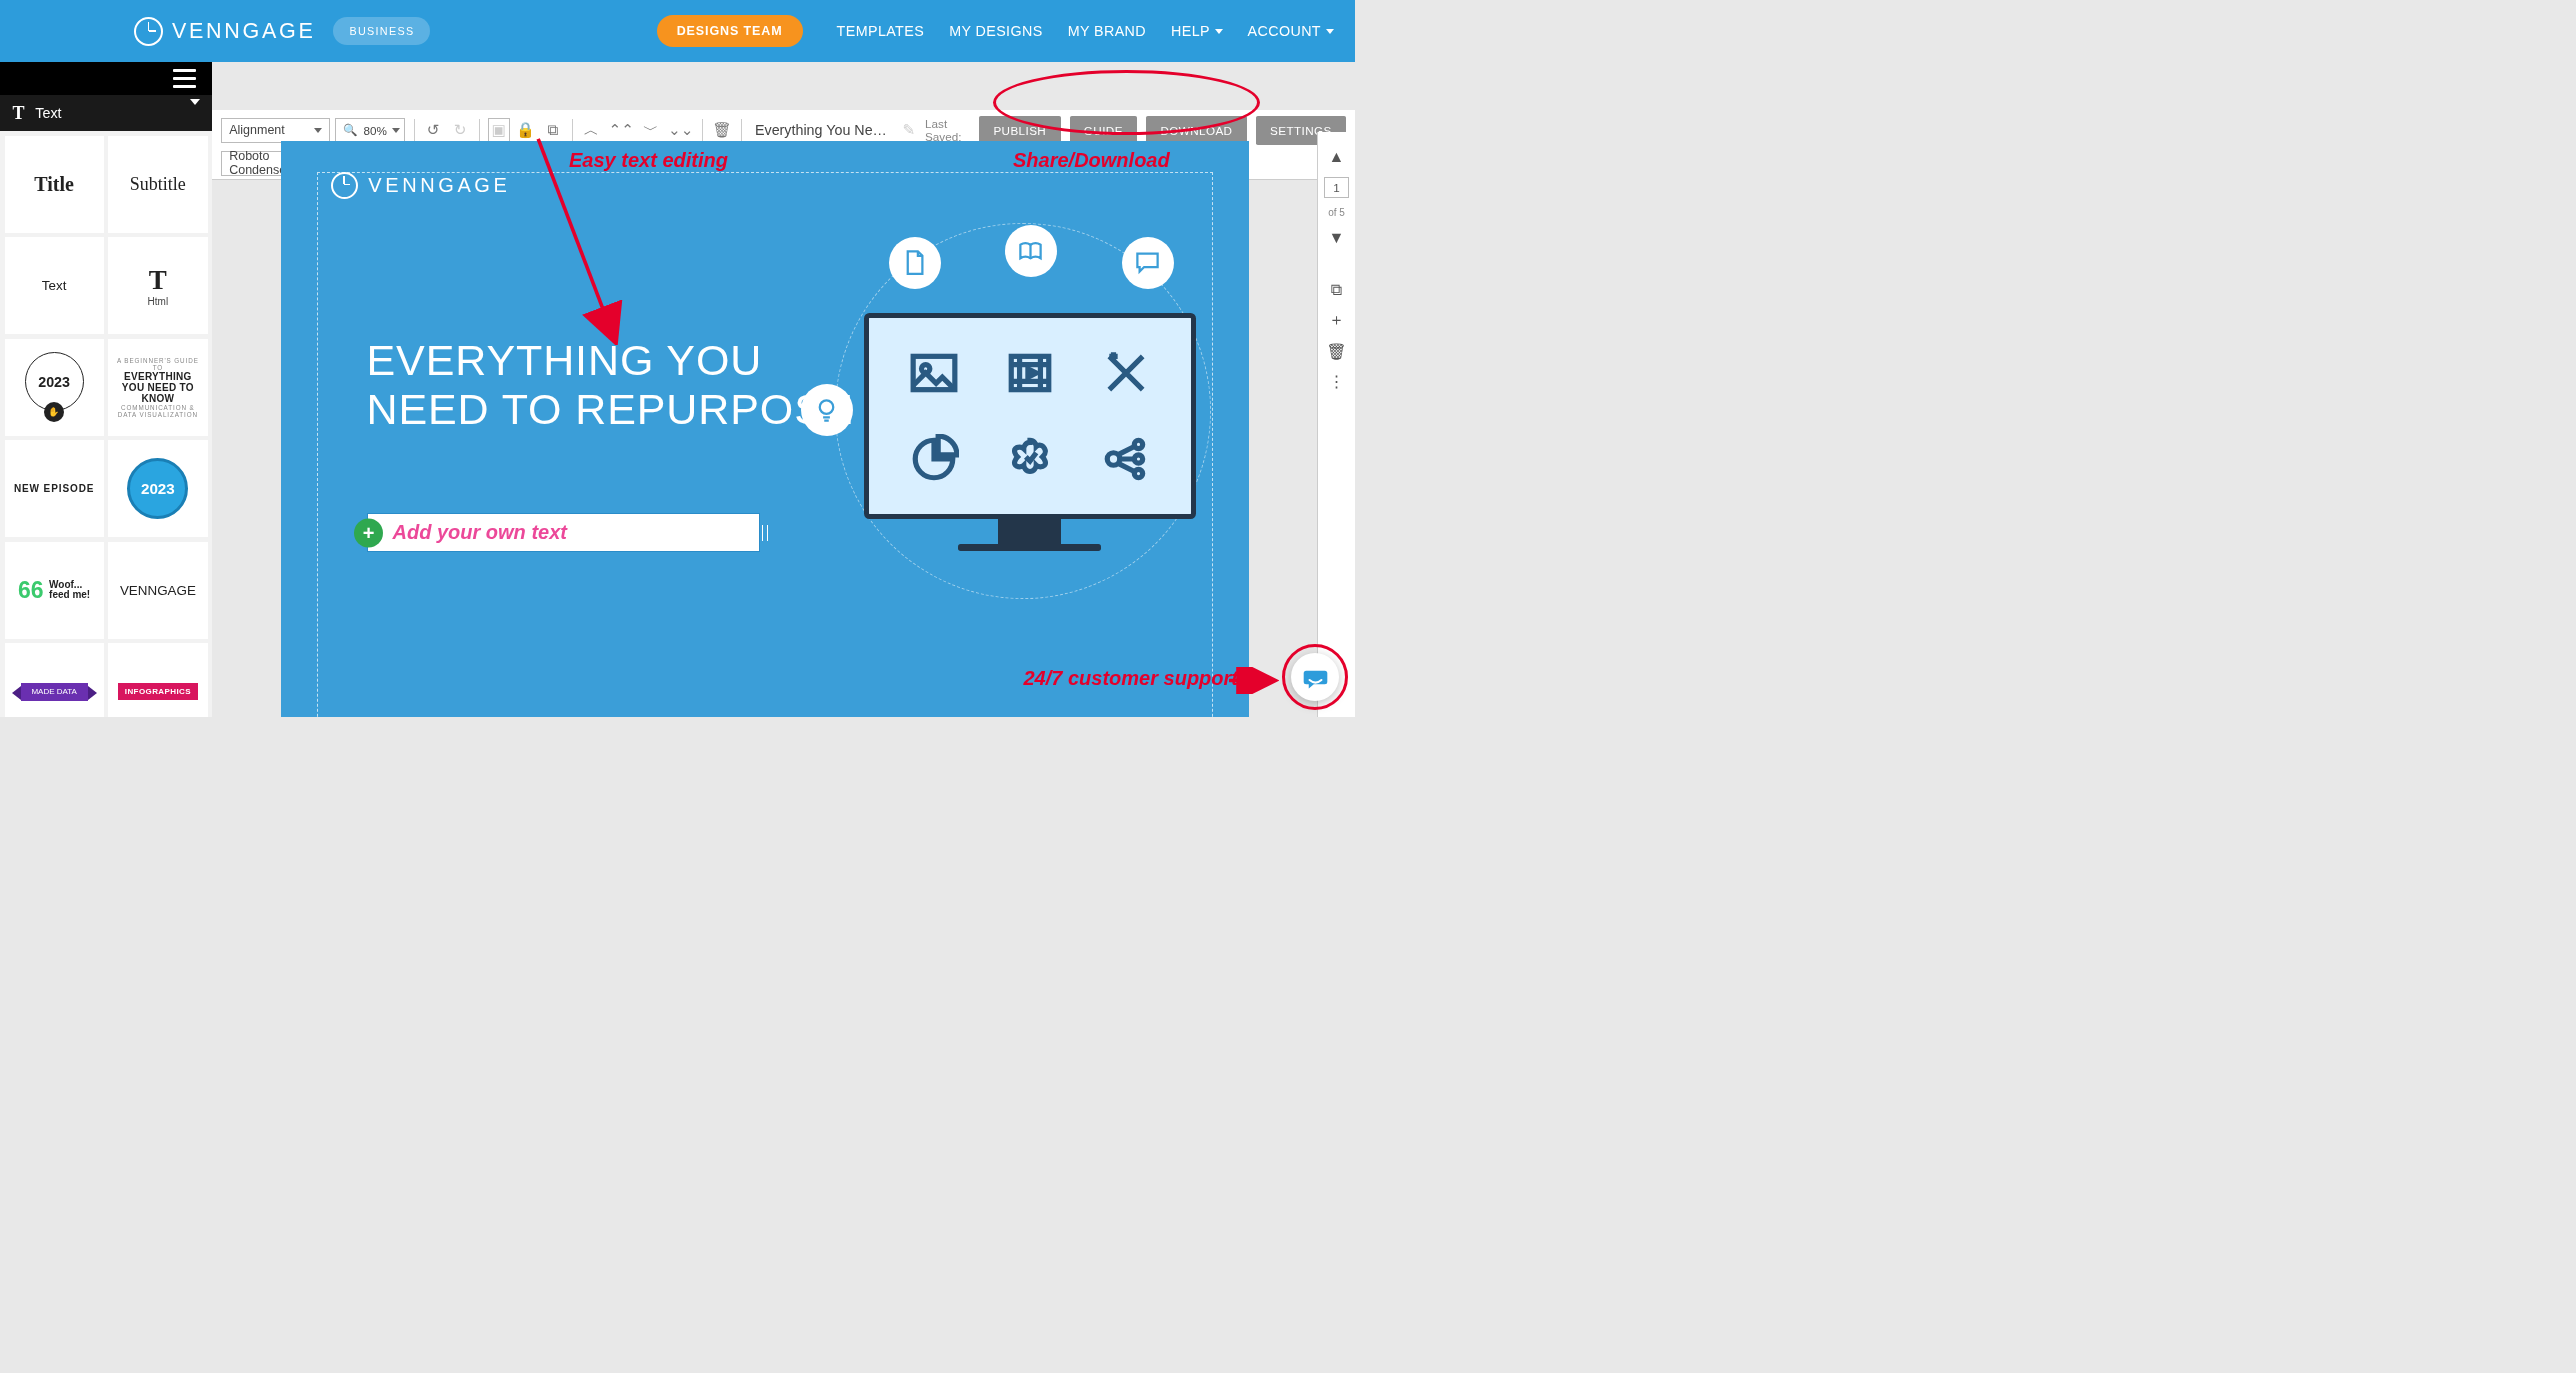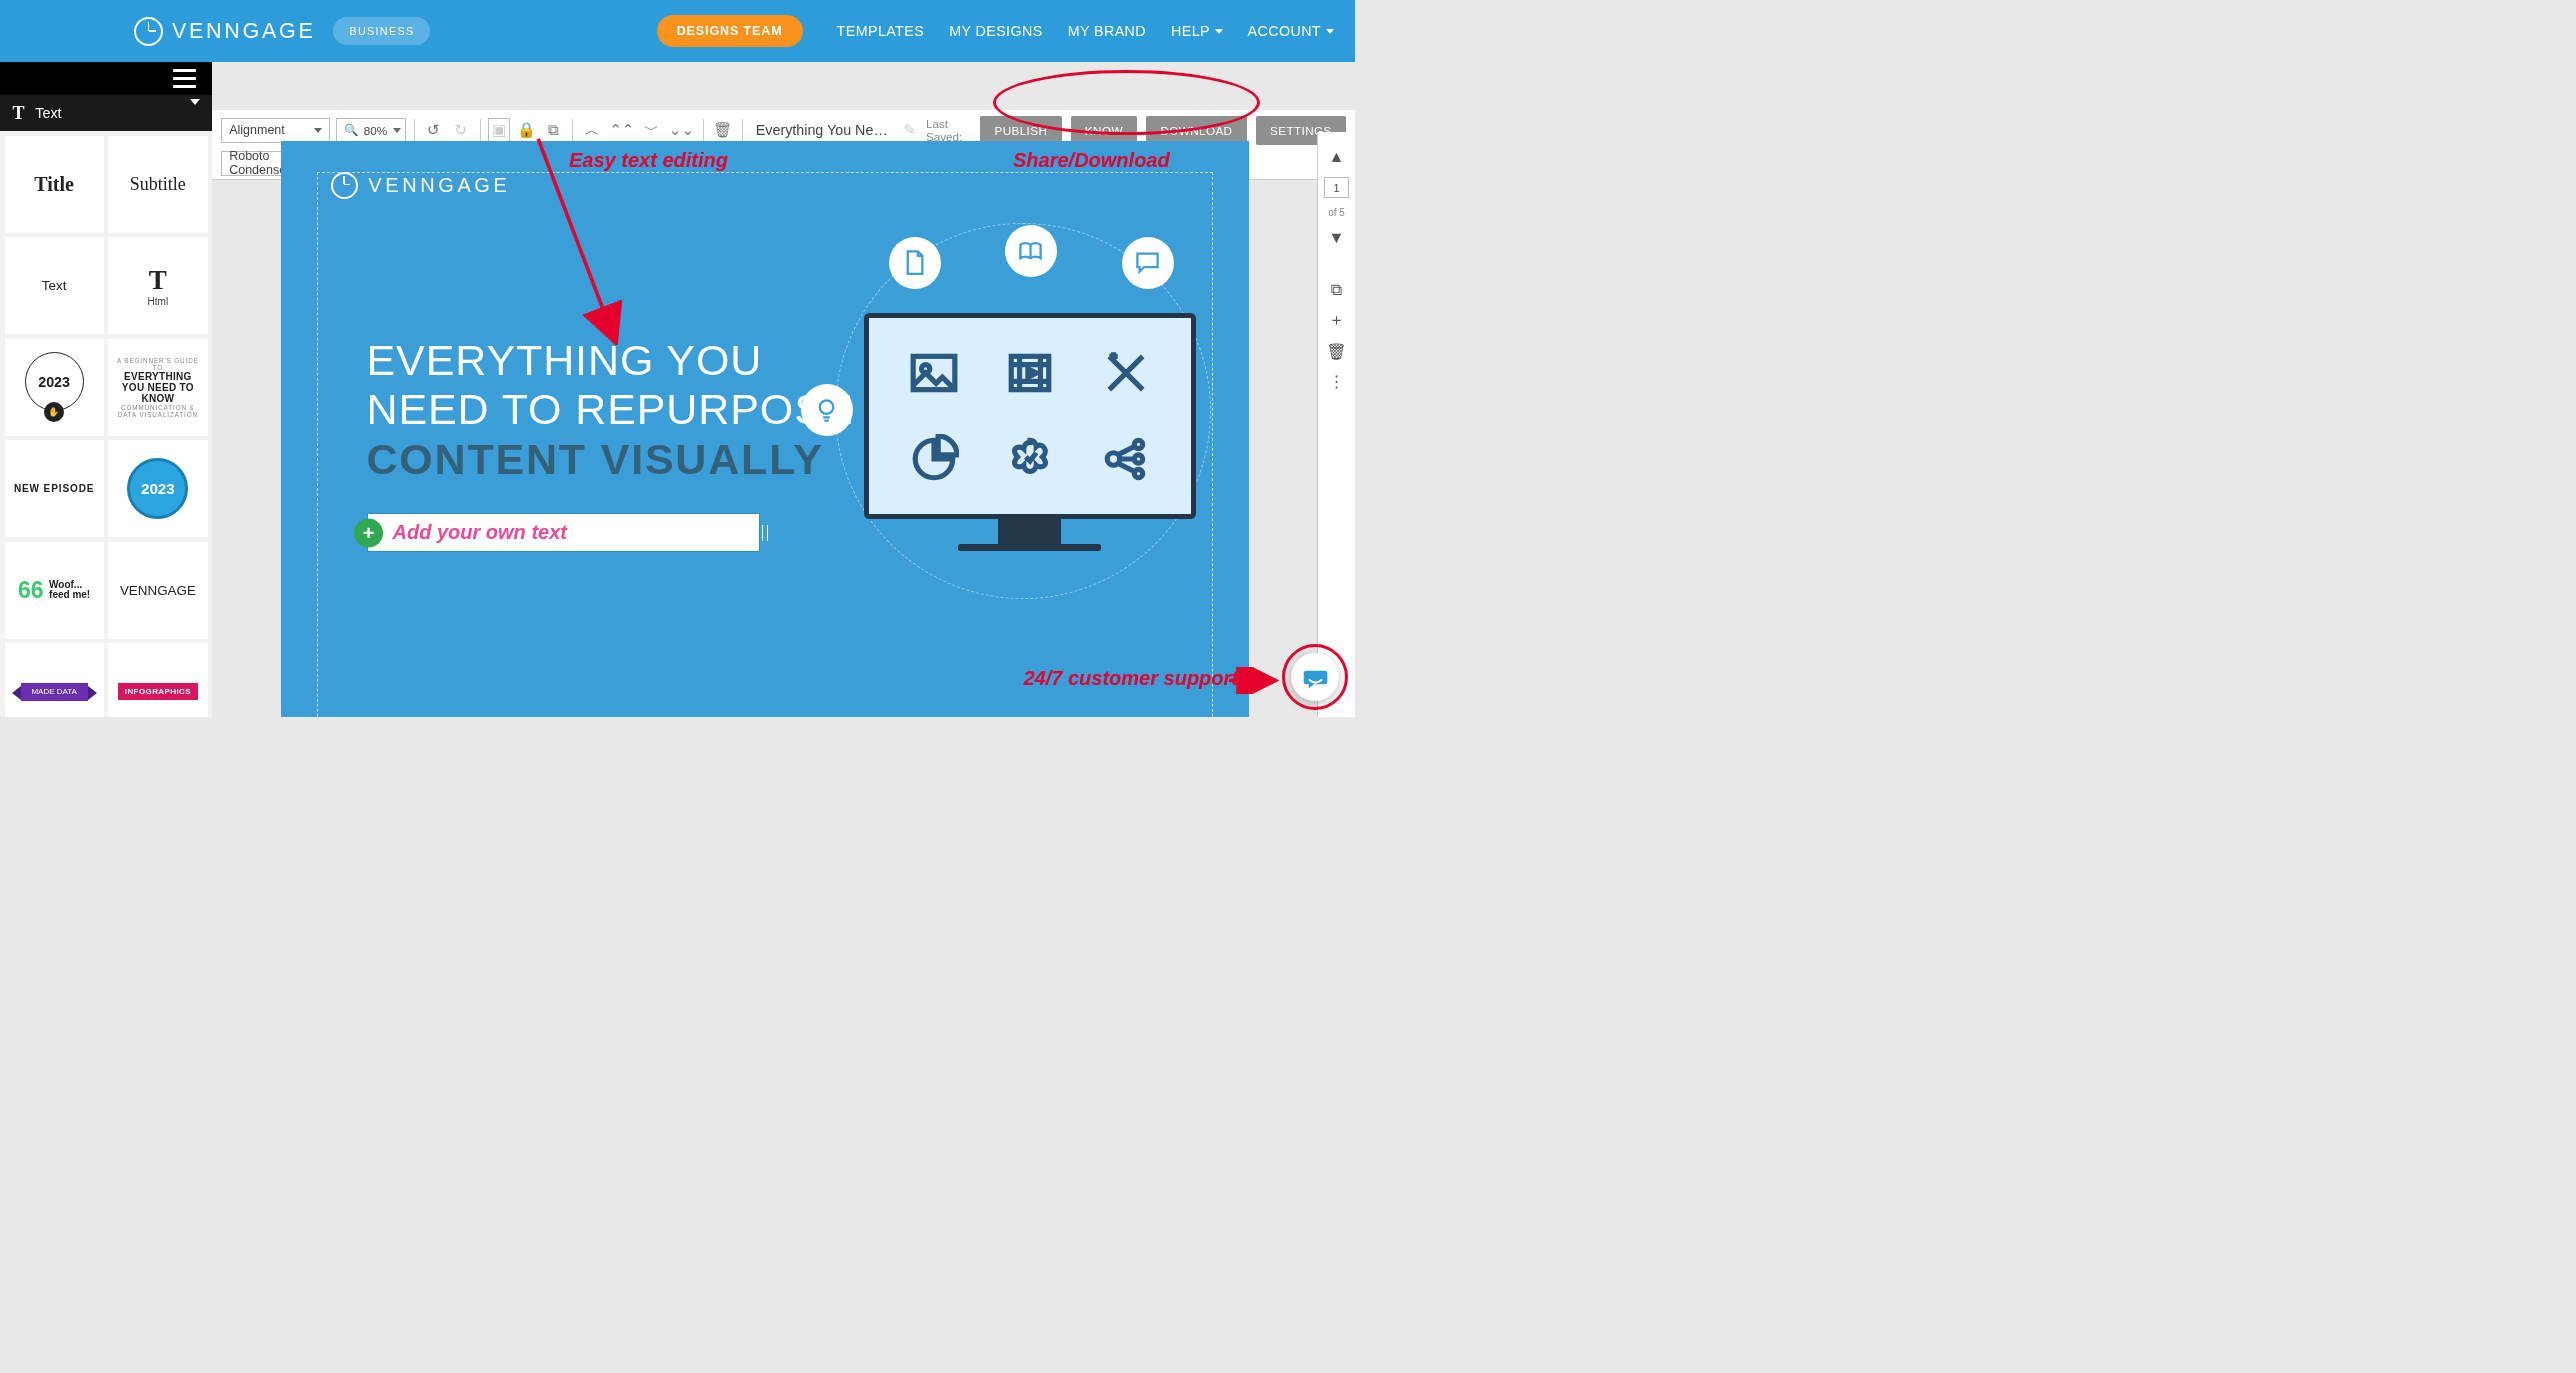--- a/index.html
+++ b/index.html
@@ -238,21 +238,21 @@
       <div class="ico-btn">⌄⌄</div>
       <span class="sep"></span>
       <div class="ico-btn">🗑</div>
       <span class="sep"></span>
       <div class="title-input">Everything You Need ...</div>
       <div class="ico-btn disabled">✎</div>
       <div class="lastsaved">Last Saved:</div>
 
       <div class="action-bar">
         <button class="act-btn">PUBLISH</button>
-        <button class="act-btn">KNOW</button>
+        <button class="act-btn">GUIDE</button>
         <button class="act-btn">DOWNLOAD</button>
         <button class="act-btn">SETTINGS</button>
       </div>
     </div>
 
     <div class="tb-row">
       <div class="dd font">
           <span>Roboto Condensed</span>
           <span class="car"></span>
         </div>
@@ -291,21 +291,20 @@
   <div class="canvas-wrap">
     <div class="canvas">
       <div class="dash-box"></div>
       <div class="cv-brand">
         <div class="ic"></div>
         <span>VENNGAGE</span>
       </div>
       <div class="headline">
         <div>EVERYTHING YOU</div>
         <div class="l2">NEED TO REPURPOSE</div>
-        <div class="l3">CONTENT VISUALLY</div>
       </div>
       <div class="textbox">
         <div class="plus">+</div>
         <div class="ph">Add your own text</div>
         <div class="handle"></div>
       </div>
 
       <div class="monitor-grp">
         <div class="orbit"></div>
         <div class="bubble b1">

